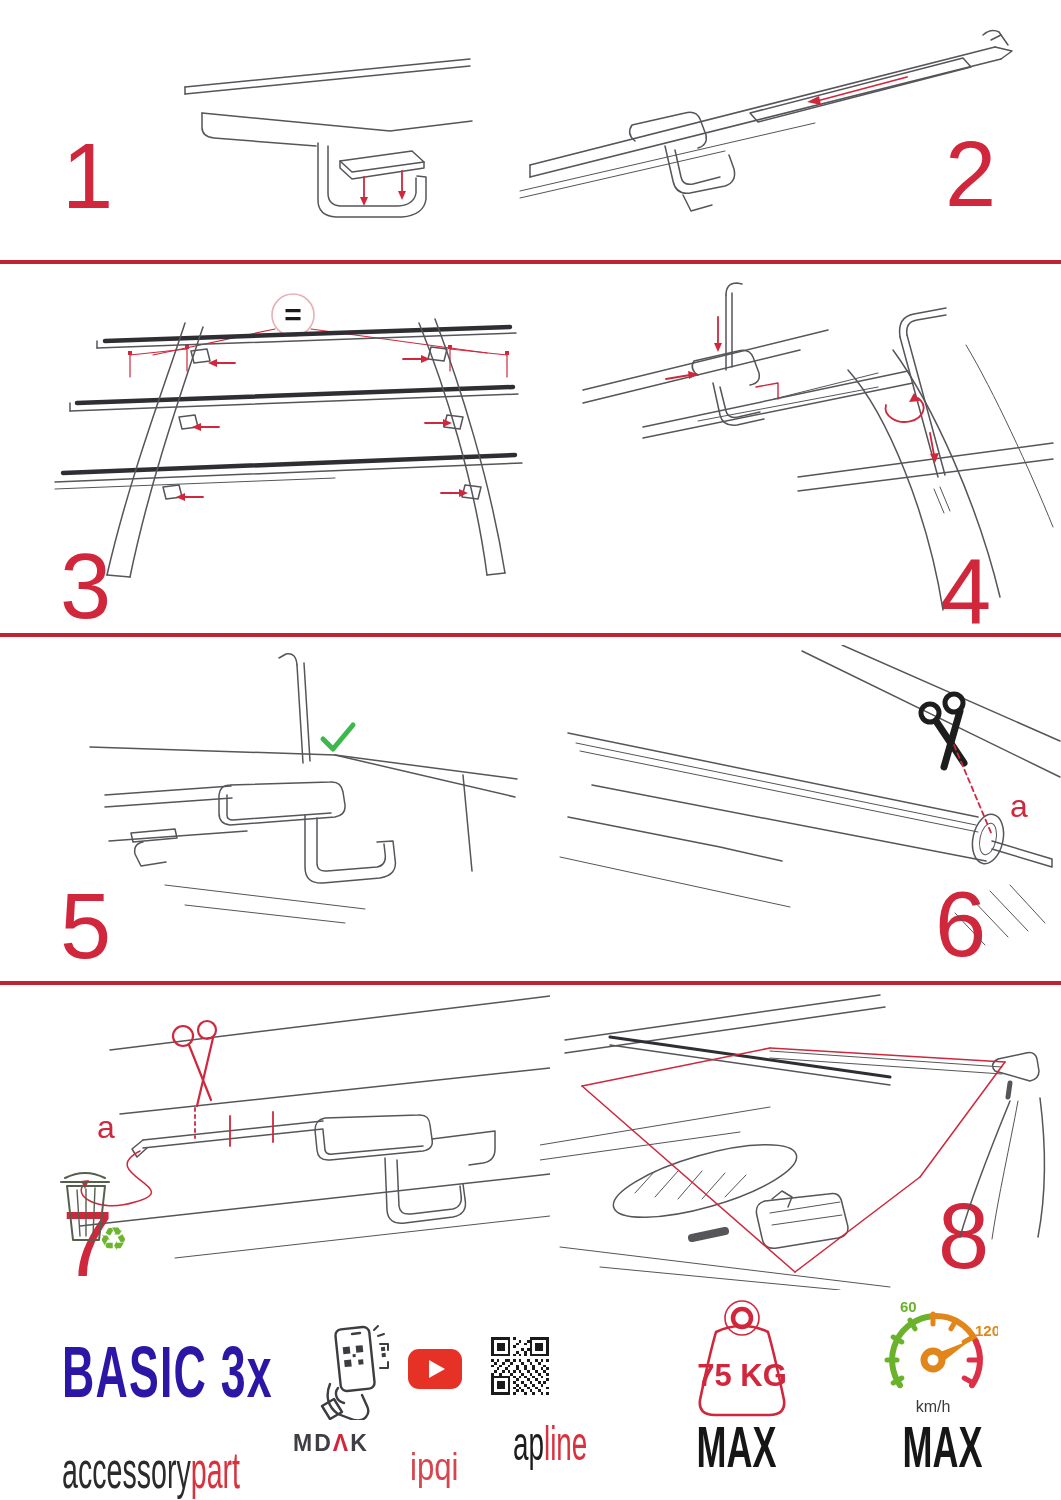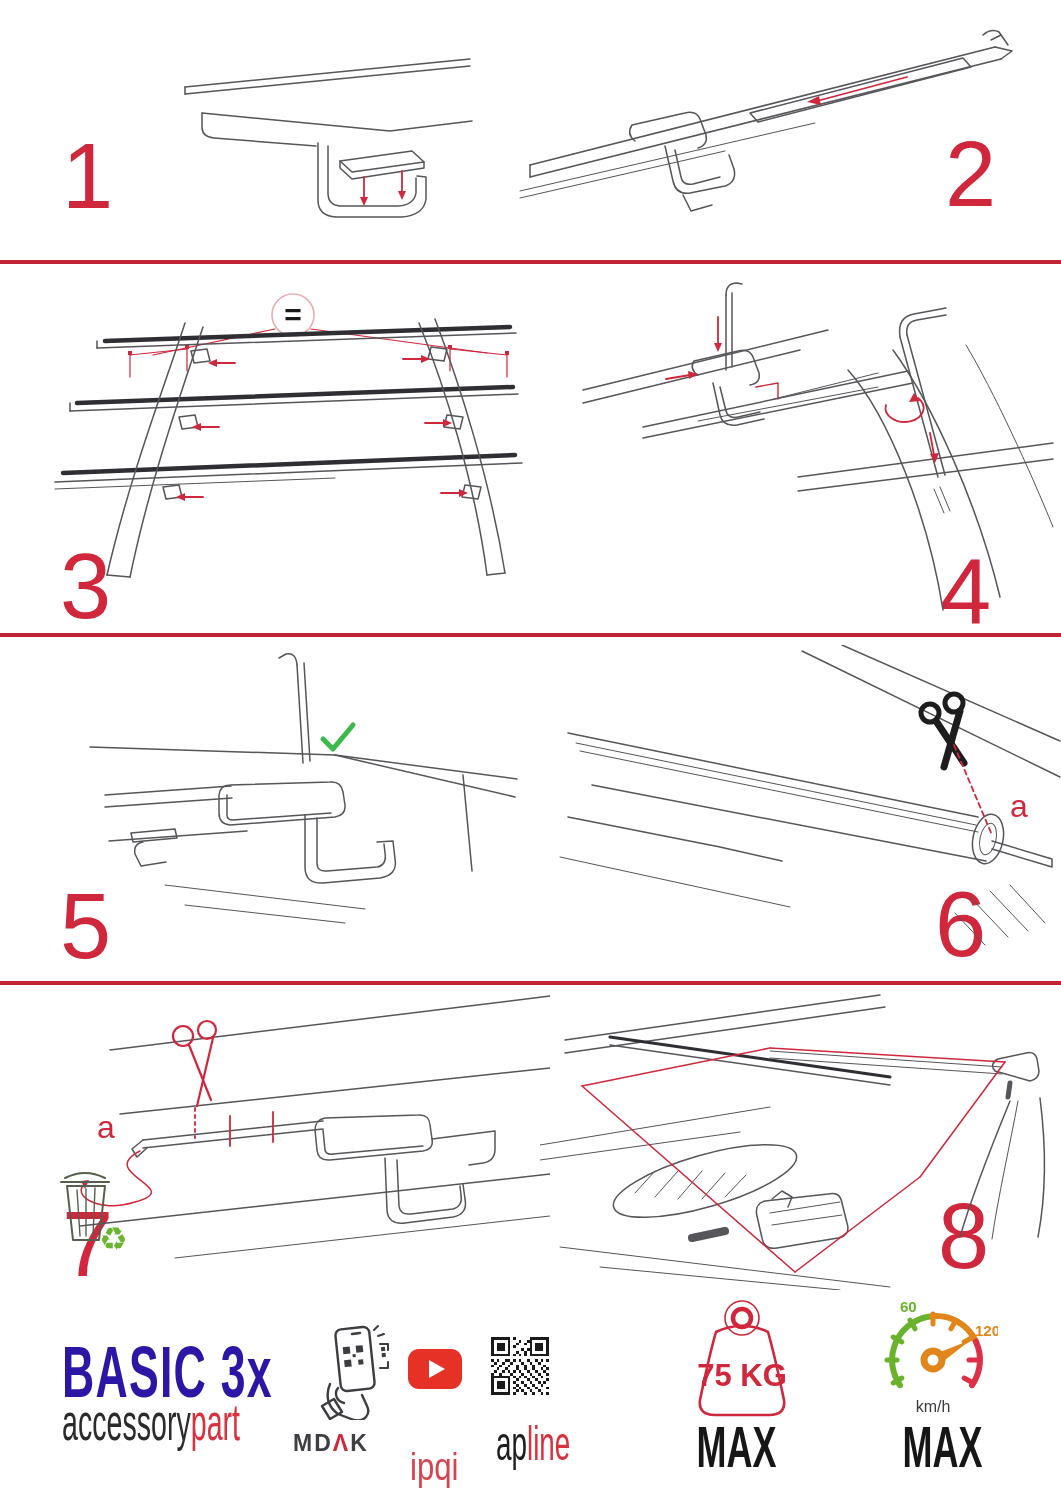--- a/index.html
+++ b/index.html
@@ -291,21 +291,21 @@
       <path d="M230,63 L42,101"></path>
       <path d="M42,101 L255,287"></path>
       <path d="M465,77 L380,192"></path>
       <path d="M255,287 L380,192"></path>
     </g>
   </svg>
 
   <div class="brandrow" style="left:62px;top:1336px;">
     <span class="cond" style="font-size:72px;font-weight:600;color:#2c16a5;transform:scaleX(0.62);letter-spacing:2px;line-height:1;">BASIC 3x</span>
   </div>
-  <div class="brandrow" style="left:62px;top:1396px;">
+  <div class="brandrow" style="left:62px;top:1444px;">
     <span class="cond" style="font-size:52px;font-weight:500;transform:scaleX(0.55);line-height:1;">
       <span style="color:#2b2b2b;">accessory</span><span style="color:#d8323e;">part</span>
     </span>
   </div>
 
   <svg class="fig" style="left:308px;top:1322px;" width="86" height="98" viewBox="0 0 86 98">
     <g class="g" style="stroke:#3c3c41;stroke-width:2.4">
       <rect x="30" y="6" width="34" height="62" rx="6" transform="rotate(-6 47 37)"></rect>
       <path d="M44,12 L52,11"></path>
       <path d="M22,62 C17,74 20,85 30,92 L46,98 C57,100 63,92 59,84 L54,73"></path>
@@ -359,21 +359,21 @@
                M0,13h1v1h-1z M3,13h1v1h-1z M7,13h1v1h-1z M11,13h1v1h-1z M14,13h1v1h-1z M17,13h1v1h-1z M20,13h1v1h-1z
                M8,14h1v1h-1z M10,14h1v1h-1z M12,14h1v1h-1z M15,14h1v1h-1z M18,14h1v1h-1z
                M9,15h1v1h-1z M13,15h1v1h-1z M16,15h1v1h-1z M20,15h1v1h-1z
                M8,16h1v1h-1z M11,16h1v1h-1z M14,16h1v1h-1z M17,16h1v1h-1z M19,16h1v1h-1z
                M9,17h1v1h-1z M12,17h1v1h-1z M15,17h1v1h-1z M18,17h1v1h-1z
                M8,18h1v1h-1z M10,18h1v1h-1z M13,18h1v1h-1z M16,18h1v1h-1z M20,18h1v1h-1z
                M9,19h1v1h-1z M11,19h1v1h-1z M14,19h1v1h-1z M17,19h1v1h-1z
                M8,20h1v1h-1z M12,20h1v1h-1z M15,20h1v1h-1z M18,20h1v1h-1z M20,20h1v1h-1z"></path>
     </g>
   </svg>
-  <div class="brandrow" style="left:496px;top:1420px;text-align:center;">
+  <div class="brandrow" style="left:513px;top:1420px;text-align:center;">
     <span class="cond" style="font-size:48px;font-weight:500;transform:scaleX(0.58);line-height:1;">
       <span style="color:#1d1d1d;">ap</span><span style="color:#d8323e;">line</span>
     </span>
   </div>
 
   <svg class="fig" style="left:672px;top:1296px;" width="140" height="126" viewBox="0 0 140 126">
     <circle cx="70" cy="22" r="17" class="r" style="stroke-width:1.6"></circle>
     <circle cx="70" cy="22" r="9" class="r" style="stroke-width:4.5"></circle>
     <path class="rth" d="M44,36 C37,60 31,90 28,104 Q26,119 43,119 L97,119 Q114,119 112,104 C109,90 103,60 96,36 Q84,30 70,30 Q56,30 44,36 Z"></path>
     <text x="70" y="90" text-anchor="middle" font-size="31" font-weight="700" fill="#d0273c">75 KG</text>

